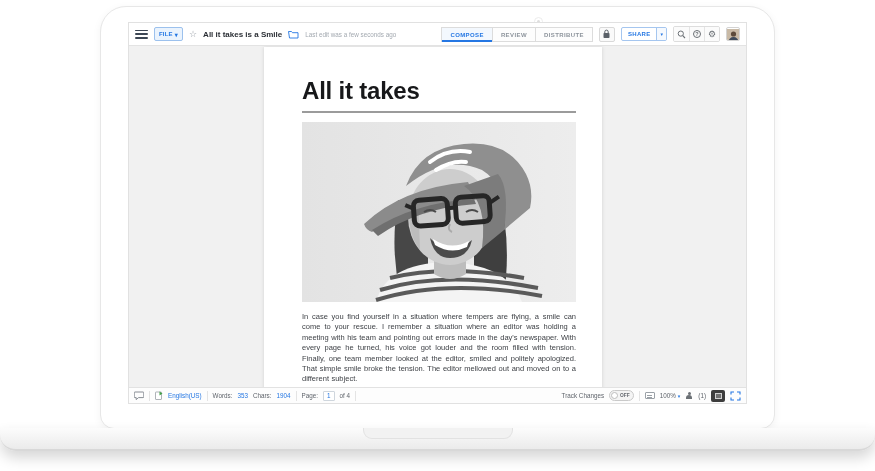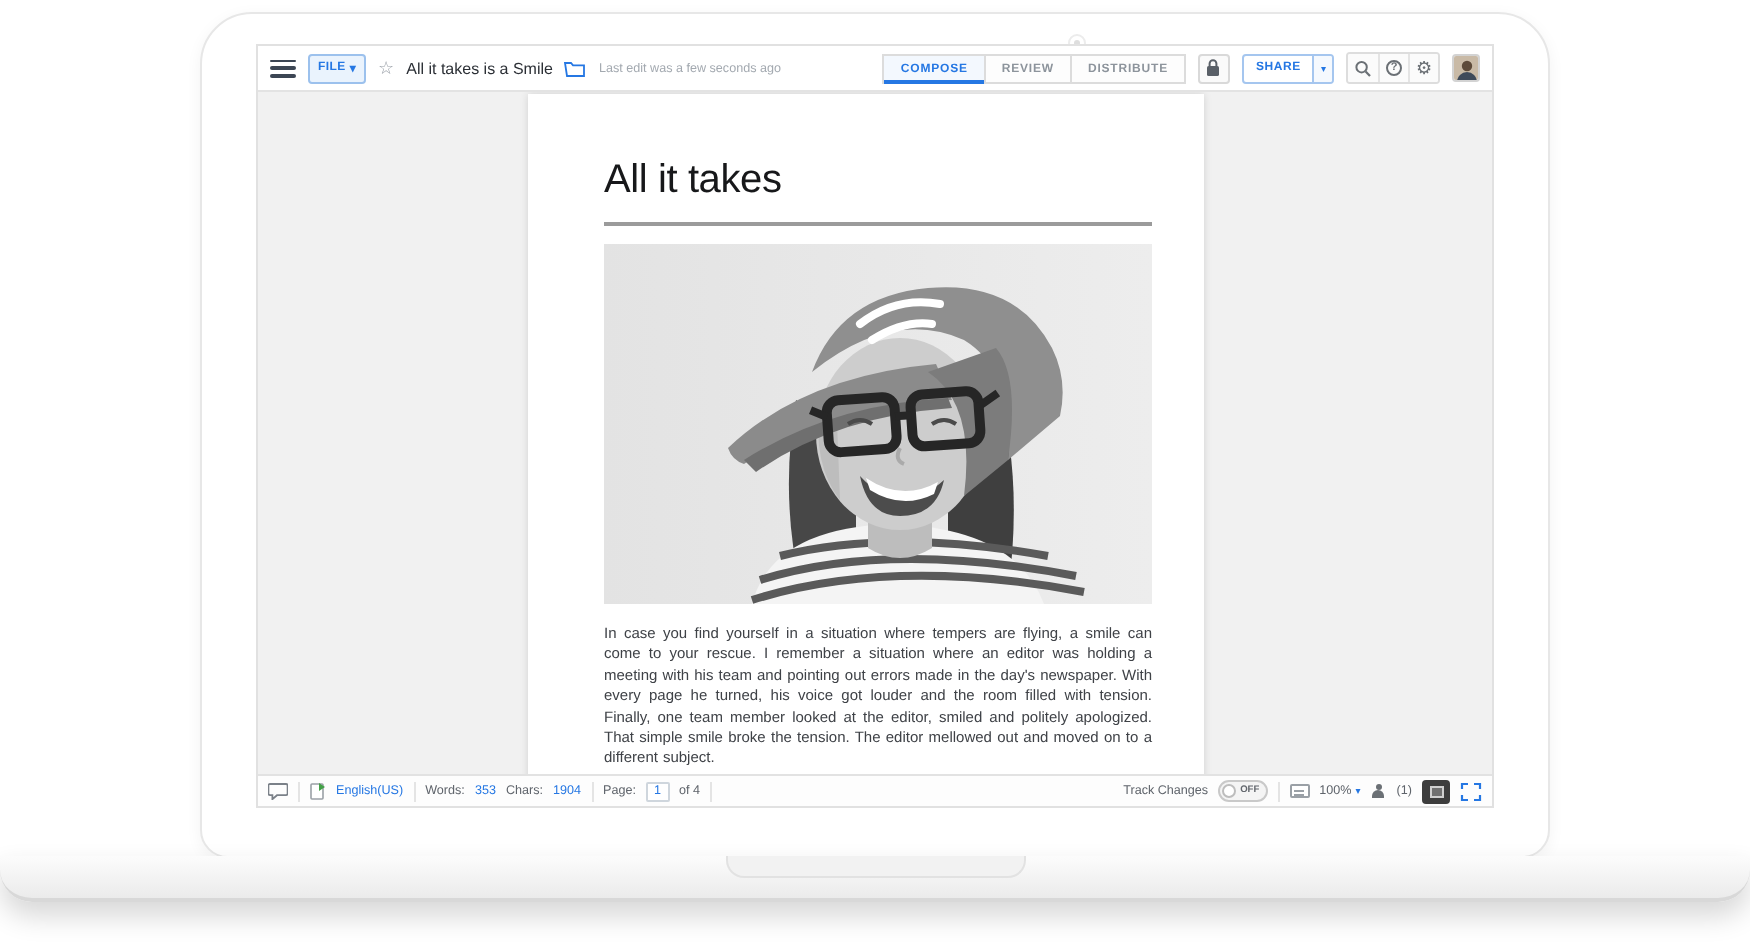--- a/index.html
+++ b/index.html
@@ -48,21 +48,21 @@
     display:flex; align-items:center; padding:0 6px; gap:6px; z-index:6;
   }
   .hamburger { width:13px; height:9px; display:flex; flex-direction:column; justify-content:space-between; cursor:pointer; }
   .hamburger span { display:block; height:1.6px; background:#3c4654; border-radius:1px; }
   .file-btn {
     display:flex; align-items:center; gap:2px;
     background:#eaf3fd; border:1px solid #9cc1ed; border-radius:2px;
     color:#2577e3; font-size:6px; font-weight:bold; padding:2.5px 4px; letter-spacing:.2px;
   }
   .star { font-size:9px; color:#9aa0a8; line-height:1; }
-  .doc-title { font-size:8px; font-weight:normal; color:#2b2f35; white-space:nowrap; }
+  .doc-title { font-size:8px; font-weight:bold; color:#2b2f35; white-space:nowrap; }
   .folder-icon svg { display:block; }
   .last-edit { font-size:6.3px; color:#a3a9b0; white-space:nowrap; }
 
   .tabs { display:flex; margin-left:auto; }
   .tab {
     font-size:6px; font-weight:bold; letter-spacing:.4px; color:#8d949c;
     background:#fdfdfd; border:1px solid #dcdcdc; padding:4px 8px 3px 8px; margin-left:-1px;
     position:relative; white-space:nowrap;
   }
   .tab.active { color:#2577e3; background:#f3f8fe; }
@@ -80,21 +80,21 @@
   .help-circle { width:8px; height:8px; border:1px solid #6b7075; border-radius:50%; font-size:5.5px; display:flex; align-items:center; justify-content:center; color:#6b7075; font-weight:bold; }
   .avatar { width:14px; height:14px; border-radius:2px; overflow:hidden; border:1px solid #d3d3d3; }
 
   
   .content { position:absolute; left:0; top:23px; right:0; bottom:16px; overflow:hidden; }
   .page {
     position:absolute; left:135px; top:1px; width:338px; height:480px;
     background:#ffffff; box-shadow:0 0 4px rgba(0,0,0,0.13);
     padding:30px 26px 0 38px;
   }
-  .headline { font-size:20px; line-height:27px; font-weight:normal; color:#17181a; letter-spacing:-0.2px; }
+  .headline { font-size:24px; line-height:27px; font-weight:bold; color:#17181a; letter-spacing:-0.2px; }
   .headline .accent { color:#7b2df7; }
   .rule { margin-top:7px; height:2px; background:#9b9b9b; width:100%; }
   .photo { margin-top:9px; width:274px; height:180px; display:block; }
   .body-text {
     margin-top:10px; font-size:7.5px; line-height:10.4px; color:#3f4247;
     text-align:justify; word-spacing:0.4px;
   }
 
   
   .statusbar {

